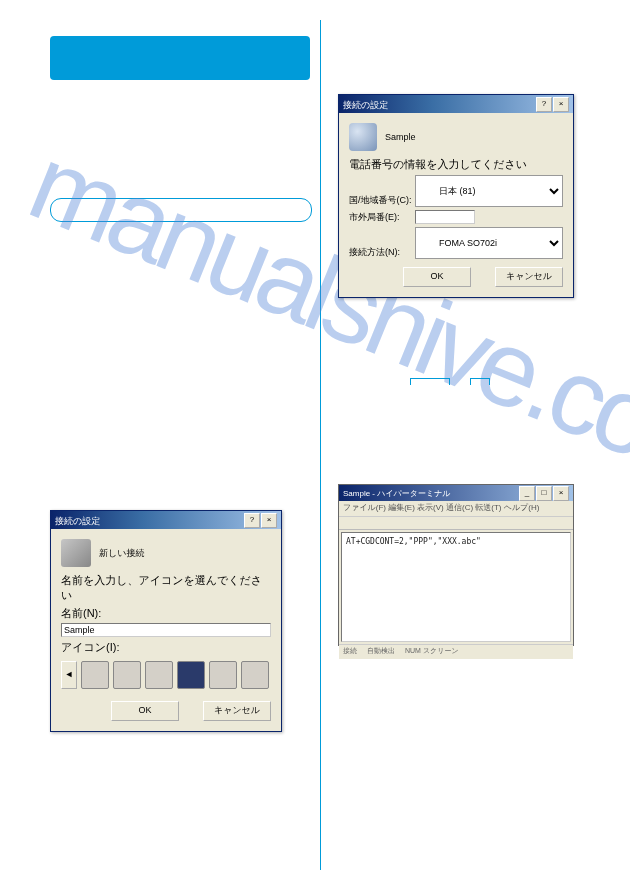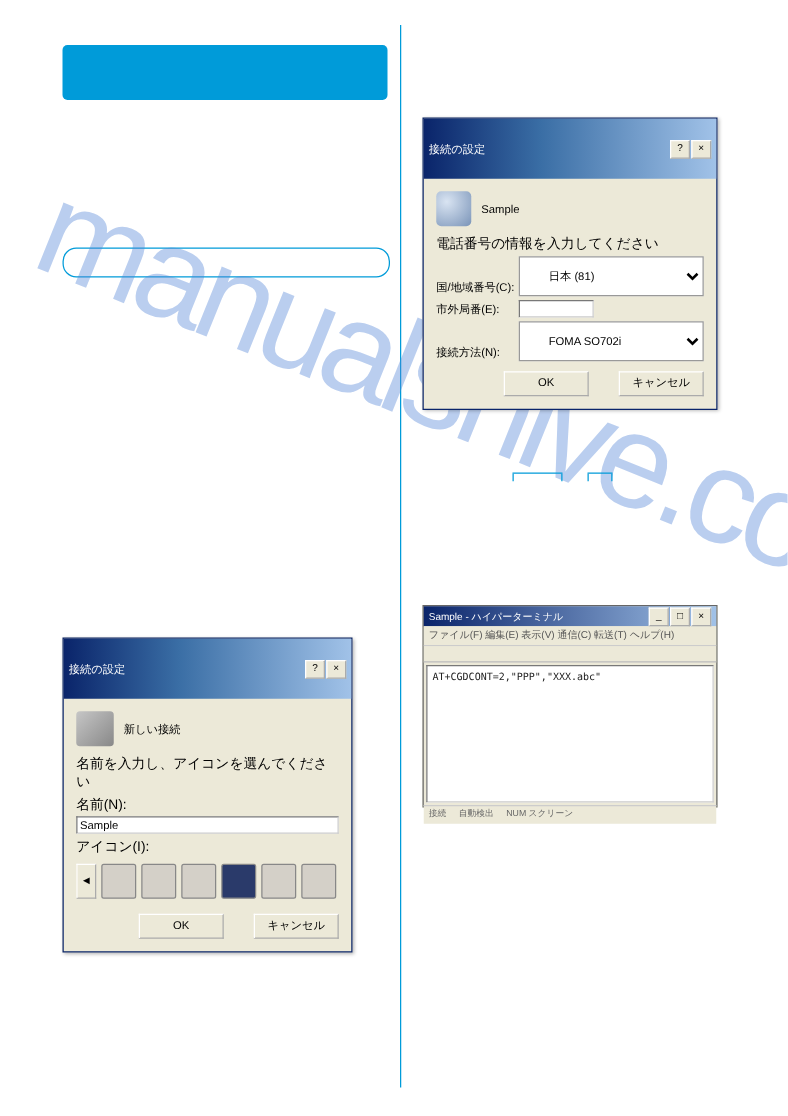--- a/index.html
+++ b/index.html
@@ -2,21 +2,21 @@
 <html><head>
 <meta charset="utf-8">
 <style>
 body{margin:0;padding:0;font-family:Arial,"MS PGothic",sans-serif;background:#fff;width:630px;height:893px;position:relative;overflow:hidden}
 .page{position:relative;width:630px;height:893px}
 .divider{position:absolute;left:320px;top:20px;width:1px;height:850px;background:#009bd9}
 .blue-box{position:absolute;left:50px;top:36px;width:260px;height:44px;background:#009bd9;border-radius:4px}
 .outline-box{position:absolute;left:50px;top:198px;width:260px;height:22px;background:#fff;border:1.5px solid #009bd9;border-radius:11px}
 .watermark{position:absolute;left:60px;top:120px;width:540px;color:rgba(83,132,214,0.4);font-size:107px;font-weight:normal;letter-spacing:-6px;transform:rotate(22deg);transform-origin:left top;pointer-events:none;white-space:nowrap;font-family:Arial,sans-serif}
 .dialog{position:absolute;background:#ece9d8;border:1px solid #0a246a;font-size:9px;box-shadow:1px 1px 3px rgba(0,0,0,.3)}
-.dialog-title{height:16px;background:linear-gradient(90deg,#0a246a 0%,#3a6ea5 40%,#a1c2e8 100%);color:#fff;padding:16px 4px;display:flex;justify-content:space-between;align-items:center;font-size:9px}
+.dialog-title{height:16px;background:linear-gradient(90deg,#0a246a 0%,#3a6ea5 40%,#a1c2e8 100%);color:#fff;padding:1px 4px;display:flex;justify-content:space-between;align-items:flex-end;font-size:9px}
 .title-btns{display:flex;gap:1px}
 .tbtn{width:14px;height:13px;background:#ece9d8;border:1px outset #fff;font-size:8px;text-align:center;line-height:11px;color:#000}
 .dialog-body{padding:10px}
 .dialog-label{font-size:11px;margin:3px 0 2px}
 .dialog-input{width:100%;border:1px inset #ccc;background:#fff;height:14px;font-size:9px;padding:0 2px;box-sizing:border-box}
 .dialog-select{width:100%;border:1px solid #999;background:#fff;height:32px;font-size:9px;padding:0 19px;box-sizing:border-box}
 .icon-row{display:flex;gap:4px;padding:4px 0;overflow:hidden}
 .icon32{width:26px;height:26px;background:#d4d0c8;border:1px solid #888;border-radius:2px;flex:0 0 auto}
 .btn-row{display:flex;justify-content:flex-end;gap:24px;margin-top:8px}
 .winbtn{min-width:54px;height:18px;background:#ece9d8;border:1px outset #fff;font-size:9px;text-align:center;line-height:16px;padding:0 6px}

